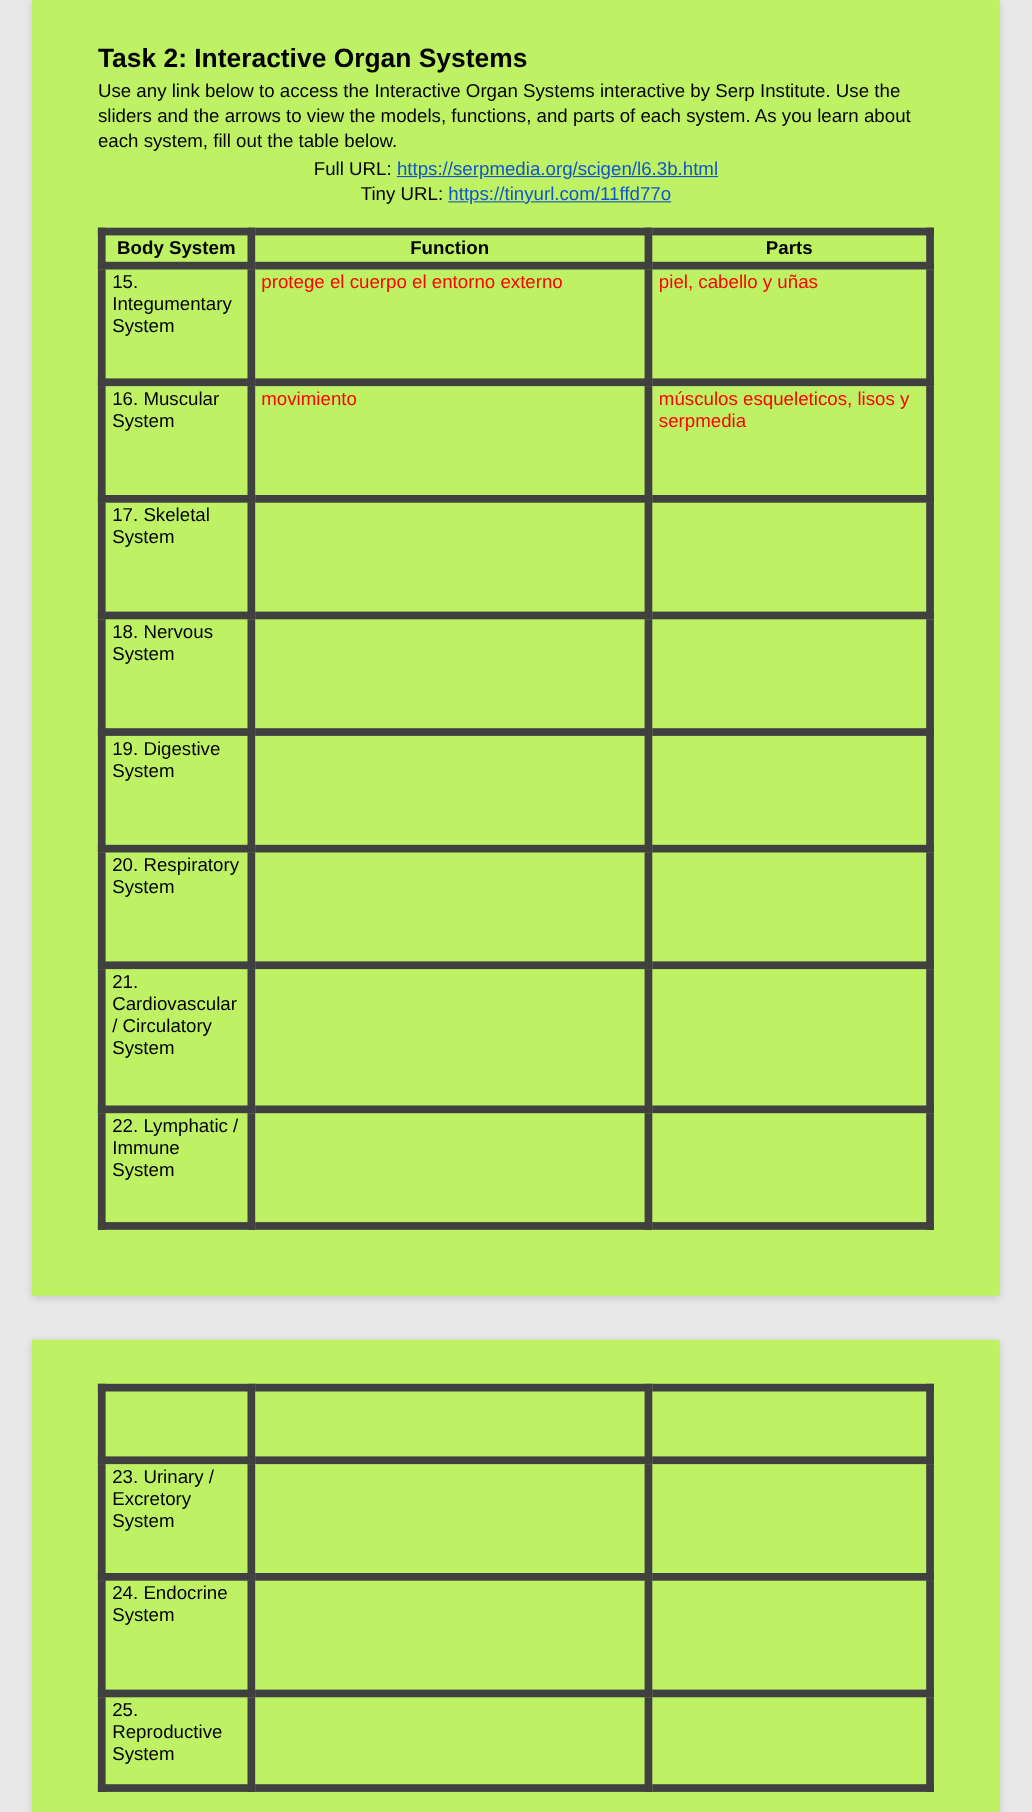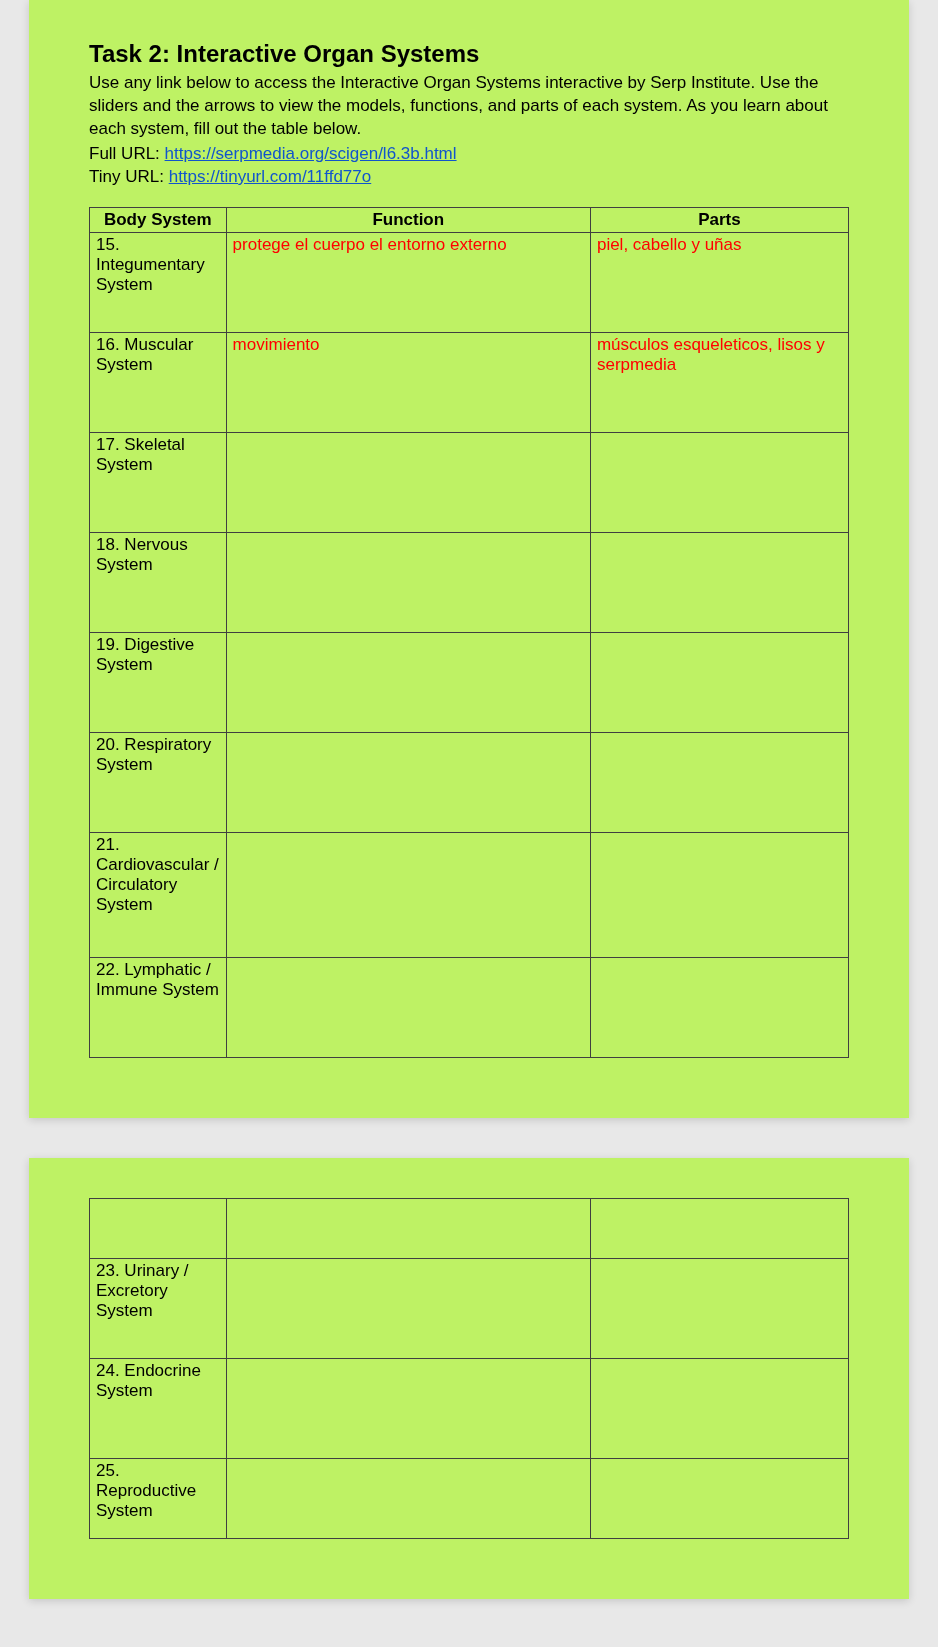--- a/index.html
+++ b/index.html
@@ -27,33 +27,34 @@
   }
   p.intro {
     font-size: 17px;
     line-height: 1.35;
     margin: 0 0 2px 0;
   }
   .url-line {
     font-size: 17px;
     margin: 0;
     line-height: 1.35;
+    text-align: center;
   }
   .url-line a {
     color: #1155cc;
     text-decoration: underline;
   }
   table.organ {
     border-collapse: collapse;
     width: 100%;
     margin-top: 18px;
     table-layout: fixed;
   }
   table.organ th, table.organ td {
-    border: 1px solid #404040;
+    border: 7px solid #404040;
     font-size: 17px;
     vertical-align: top;
     padding: 2px 6px;
   }
   table.organ th {
     font-weight: bold;
     text-align: center;
     padding: 2px 6px;
   }
   table.organ col.c1 { width: 18%; }

